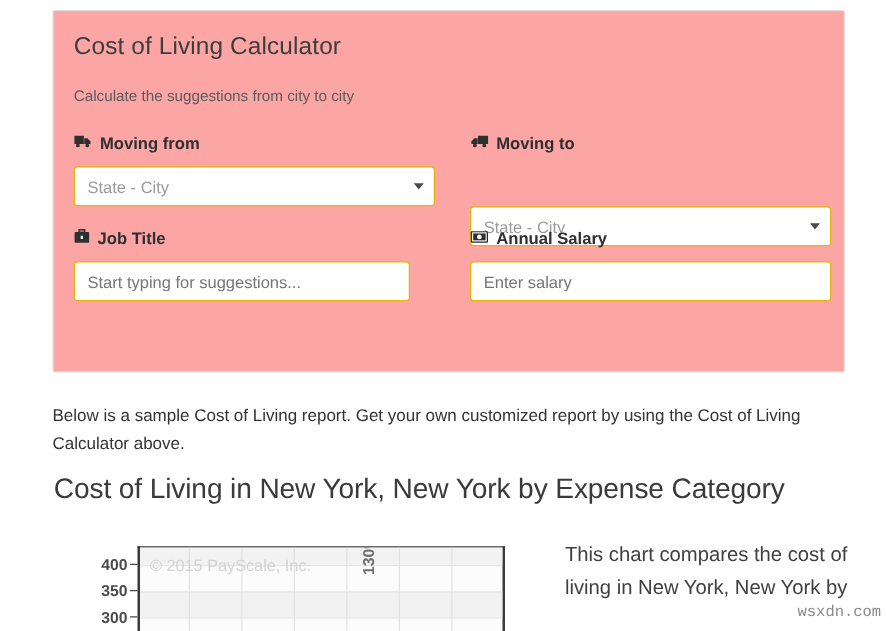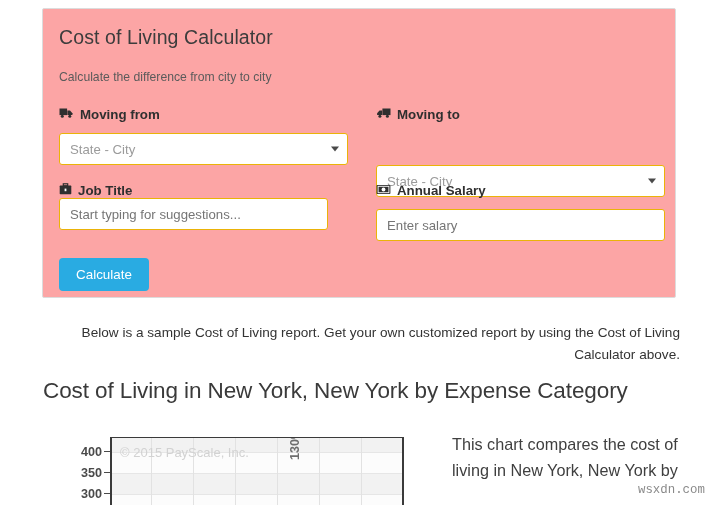--- a/index.html
+++ b/index.html
@@ -96,21 +96,20 @@
   }
 
   
   .body-para {
     position: absolute;
     left: 42px; top: 322px;
     width: 638px;
     font-size: 13.6px;
     line-height: 22px;
     color: #333333;
-    text-align: right;
   }
 
   
   .report-heading {
     position: absolute;
     left: 43px; top: 378px;
     font-size: 22.5px;
     color: #3a3a3a;
     font-weight: 400;
     white-space: nowrap;
@@ -206,21 +205,21 @@
   .icon { display: inline-block; vertical-align: middle; flex: 0 0 auto; }
 </style>
 </head>
 <body>
 
 <div id="page">
 
   <div class="calc-card">
 
     <div class="calc-title">Cost of Living Calculator</div>
-    <div class="calc-sub">Calculate the difference from city to city</div>
+    <div class="calc-sub">Calculate the suggestions from city to city</div>
 
     <div class="field-label" style="left:16px; top:98px;">
       <span class="icon">
         <svg width="15" height="12" viewBox="0 0 15 12">
           <path d="M0.5 1.5h7.6v6.6H0.5z" fill="#2f2f2f"></path>
           <path d="M8.4 3.6h2.6l2.4 2.6v1.9H8.4z" fill="#2f2f2f"></path>
           <circle cx="3.3" cy="9.3" r="1.5" fill="#2f2f2f"></circle>
           <circle cx="10.8" cy="9.3" r="1.5" fill="#2f2f2f"></circle>
         </svg>
       </span>
@@ -250,39 +249,38 @@
     <div class="field-label" style="left:16px; top:174px;">
       <span class="icon">
         <svg width="13" height="12" viewBox="0 0 13 12">
           <rect x="4.3" y="0.8" width="4.4" height="2" fill="none" stroke="#2f2f2f" stroke-width="1.2"></rect>
           <rect x="0.7" y="2.6" width="11.6" height="8.6" rx="0.6" fill="#2f2f2f"></rect>
           <rect x="5.6" y="5.6" width="1.8" height="2.6" fill="#ffffff"></rect>
         </svg>
       </span>
       <span class="lbl-text">Job Title</span>
     </div>
-    <div class="input-wrap" style="left:16px; top:189px; width:269px; height:32px;">
+    <div class="input-wrap" style="left:16px; top:200px; width:269px; height:32px;">
       <input class="input-box" type="text" placeholder="Start typing for suggestions..." style="">
     </div>
 
     <div class="field-label" style="left:333px; top:174px;">
       <span class="icon">
         <svg width="15" height="11" viewBox="0 0 15 11">
           <rect x="0.6" y="0.9" width="13.8" height="9.2" rx="0.8" fill="#2f2f2f"></rect>
           <rect x="2.1" y="2.3" width="10.8" height="6.4" fill="none" stroke="#ffffff" stroke-width="0.9"></rect>
           <circle cx="7.5" cy="5.5" r="1.9" fill="#ffffff"></circle>
         </svg>
       </span>
       <span class="lbl-text">Annual Salary</span>
     </div>
     <div class="input-wrap" style="left:333px; top:200px; width:289px; height:32px;">
       <input class="input-box" type="text" placeholder="Enter salary" style="">
     </div>
 
-    <button class="calc-btn">Calculate</button>
   </div>
 
   <div class="body-para">Below is a sample Cost of Living report. Get your own customized report by using the Cost of Living Calculator above.</div>
 
   <div class="report-heading">Cost of Living in New York, New York by Expense Category</div>
 
   <div class="chart-area">
     <div class="ylabels">
       <div class="ylab" style="top:8px;">400</div>
       <div class="ylab" style="top:29px;">350</div>

